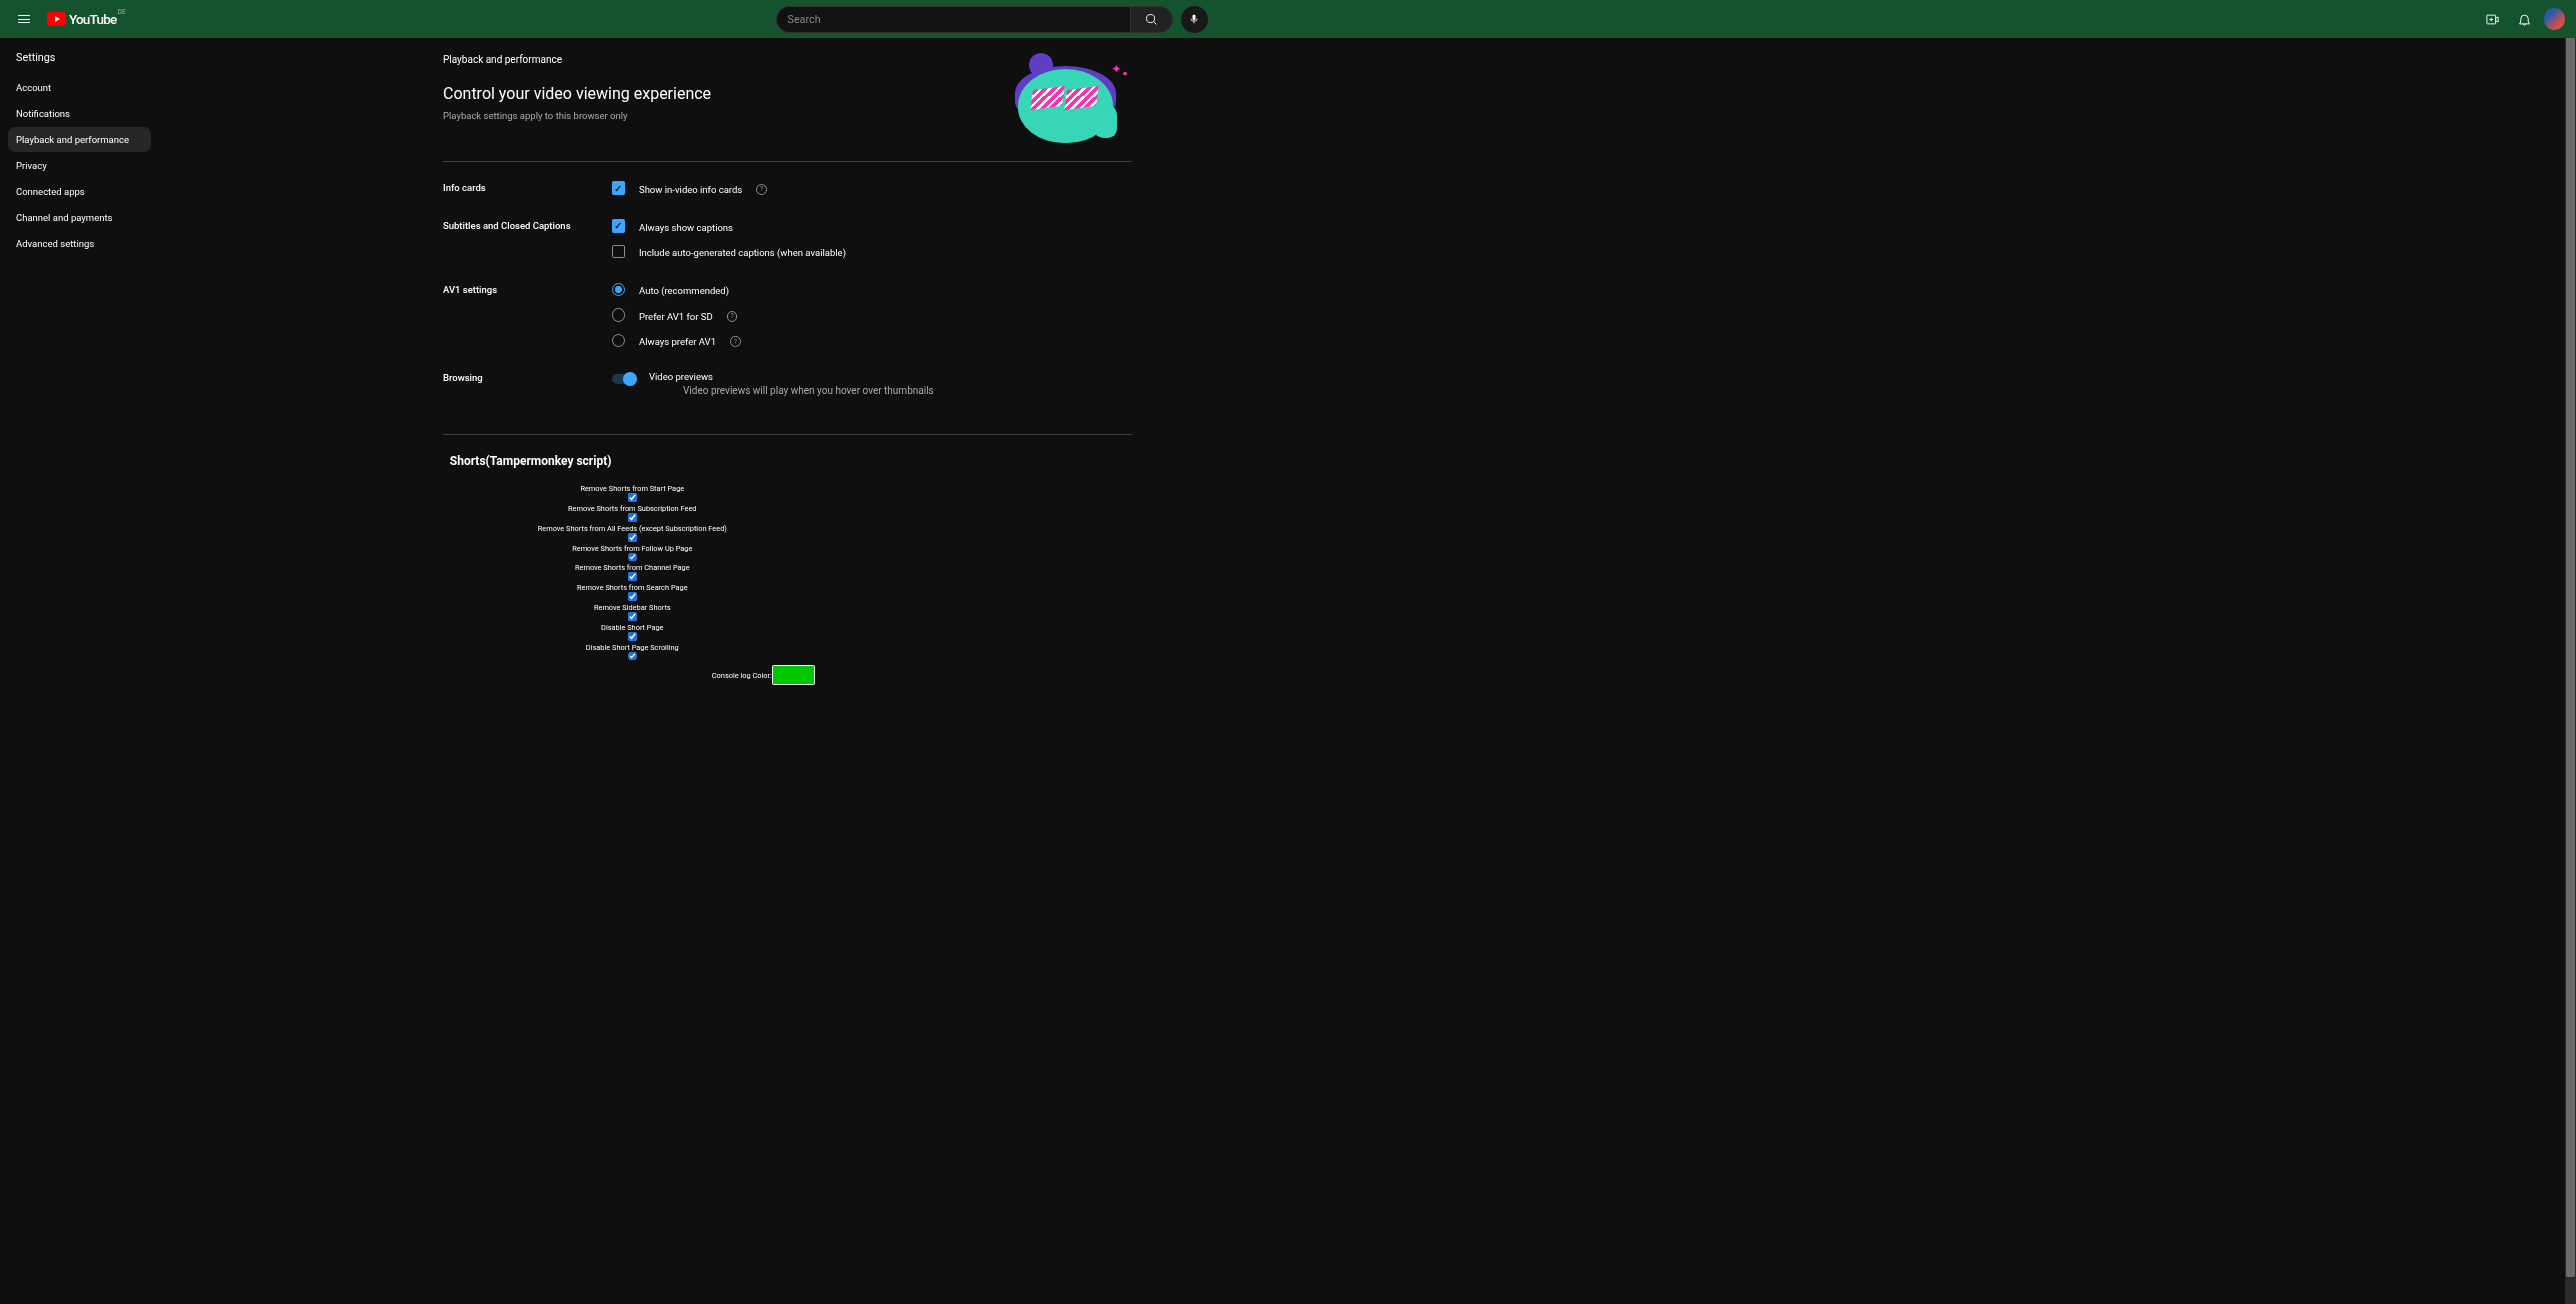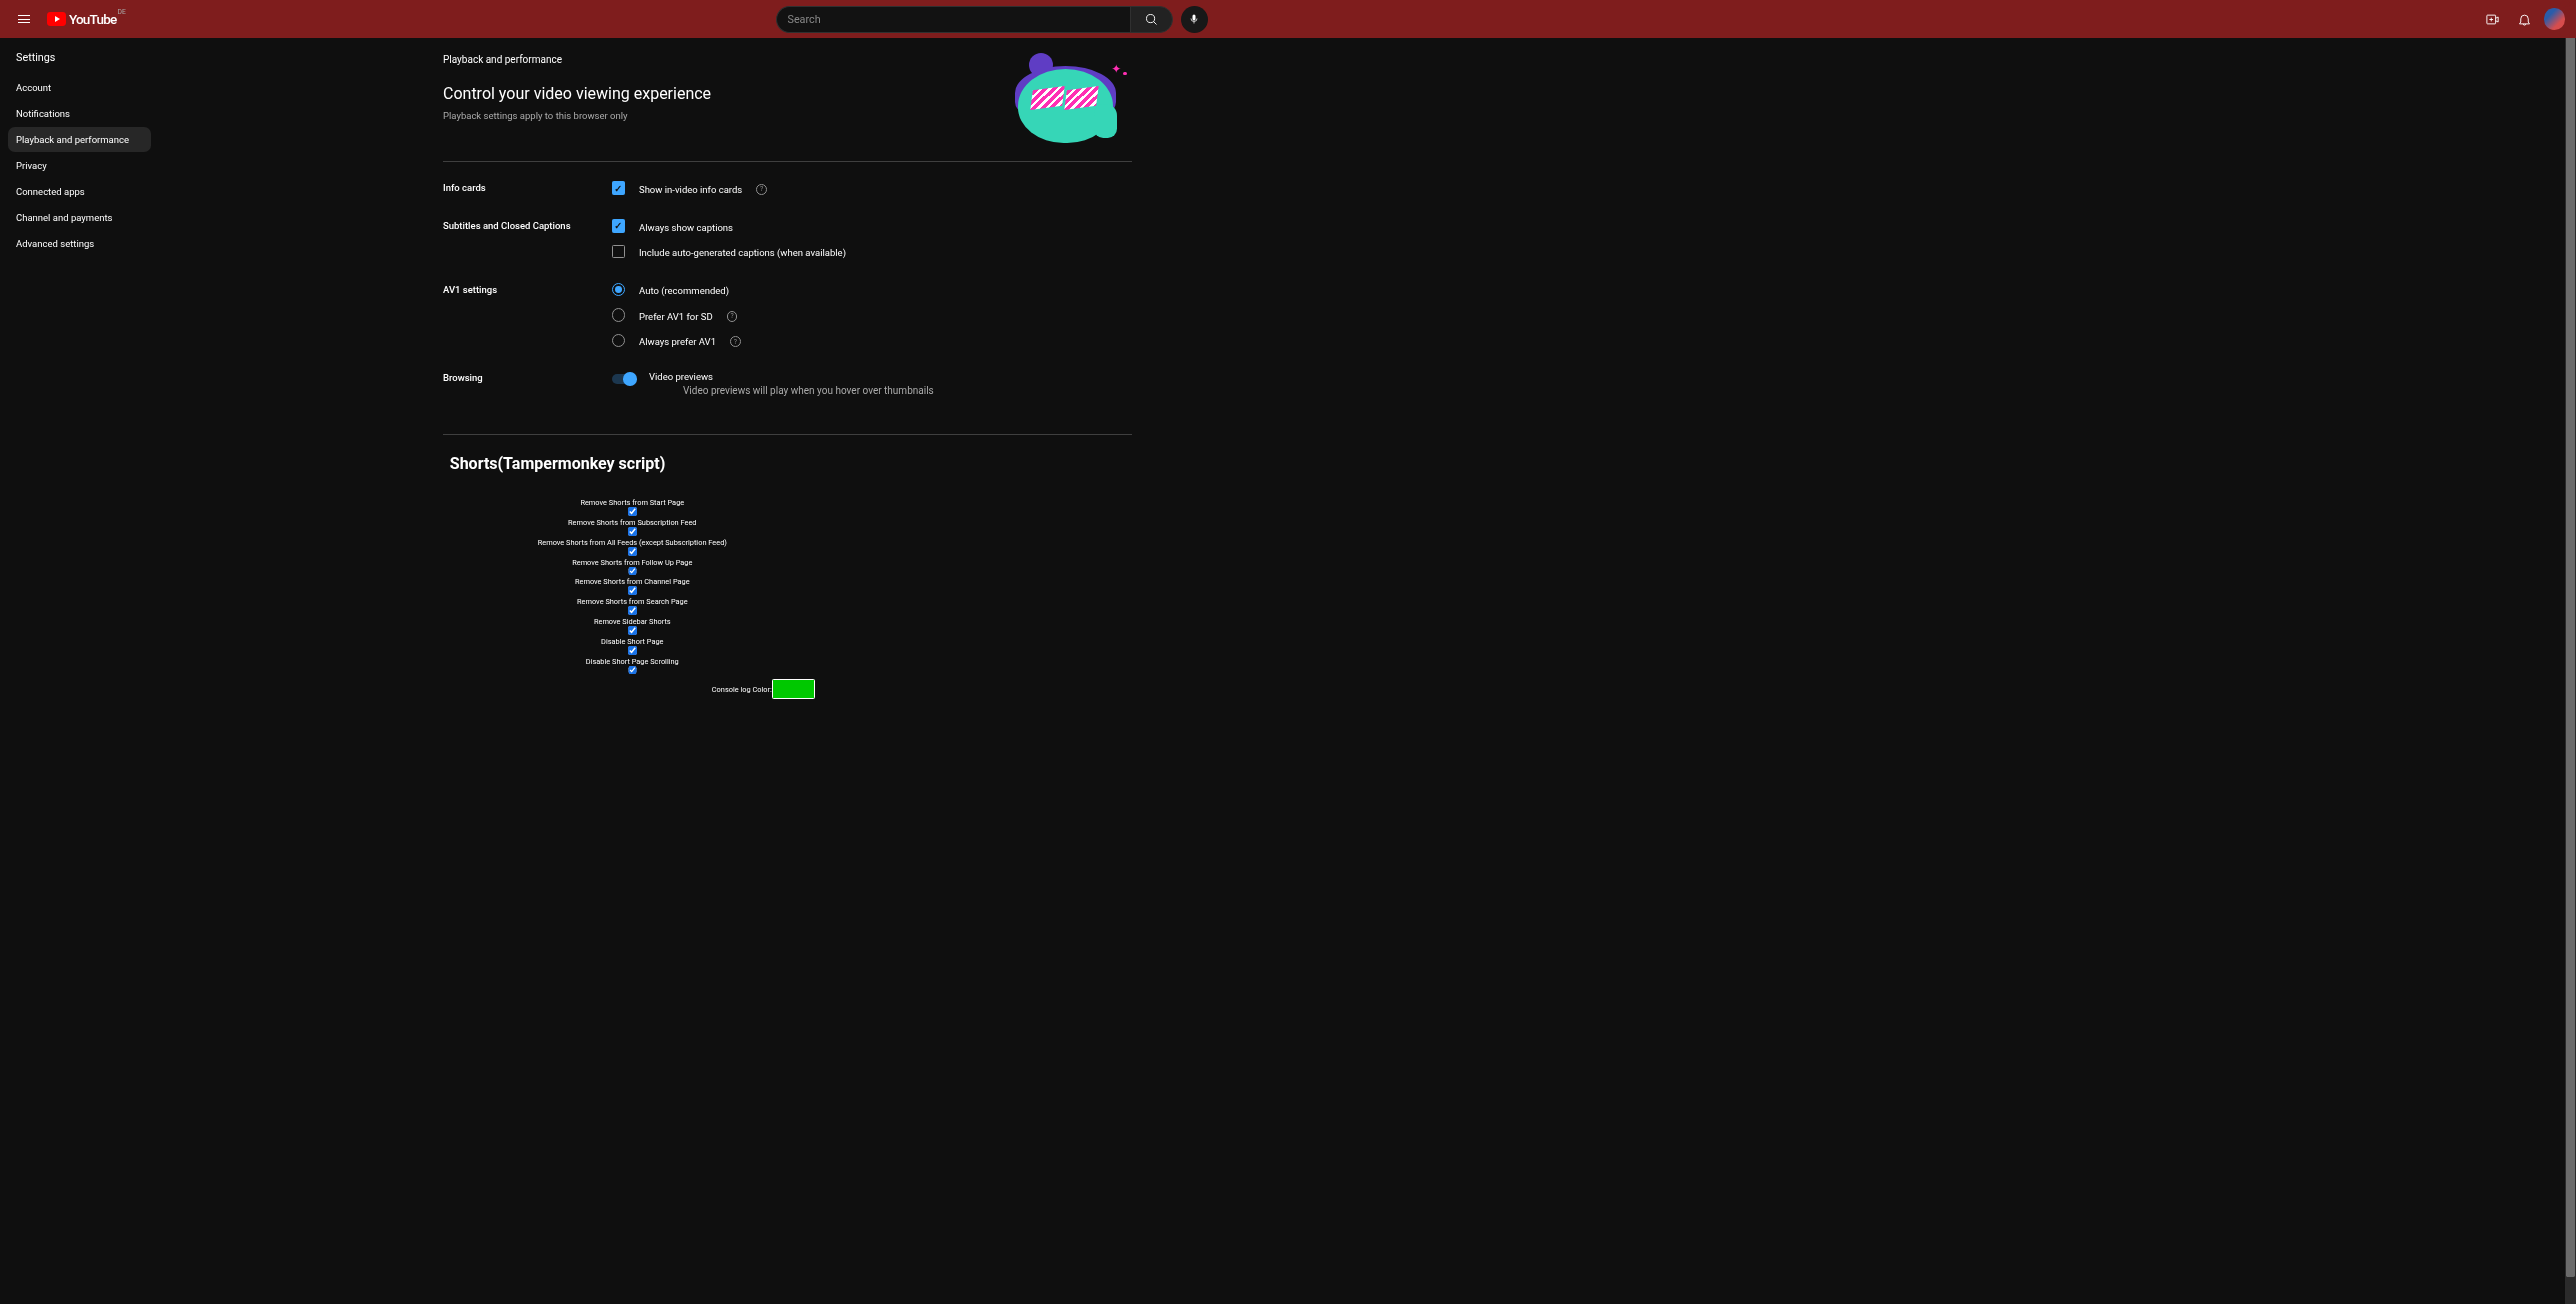--- a/index.html
+++ b/index.html
@@ -20,21 +20,21 @@
     }
 
     
     .header {
       height: 38px;
       display: flex;
       align-items: center;
       padding: 0 10.8px;
       position: sticky;
       top: 0;
-      background: #7f1d1d;
+      background: #14532d;
       z-index: 10;
     }
     .header-left {
       display: flex;
       align-items: center;
       gap: 9.5px;
       flex: 0 0 auto;
     }
     .icon-btn {
       width: 27px;
@@ -341,21 +341,21 @@
     hr.div {
       border: none; border-top: 0.7px solid #3f3f3f; margin: 19px 0 0;
     }
 
     
     .tm-block {
       margin-top: 19px;
       padding-left: 6.8px;
     }
     .tm-title {
-      font-size: 16px; font-weight: 700; margin-bottom: 24px;
+      font-size: 12px; font-weight: 700; margin-bottom: 15px;
     }
     .tm-row {
       display: flex; align-items: center; justify-content: space-between;
       width: 365px; font-size: 7.4px; color: #fff;
       padding: 1px 0;
       flex-direction: column;
     }
     .tm-row input[type=checkbox] {
       accent-color: #1a73e8;
       width: 8.8px; height: 8.8px; cursor: pointer;

